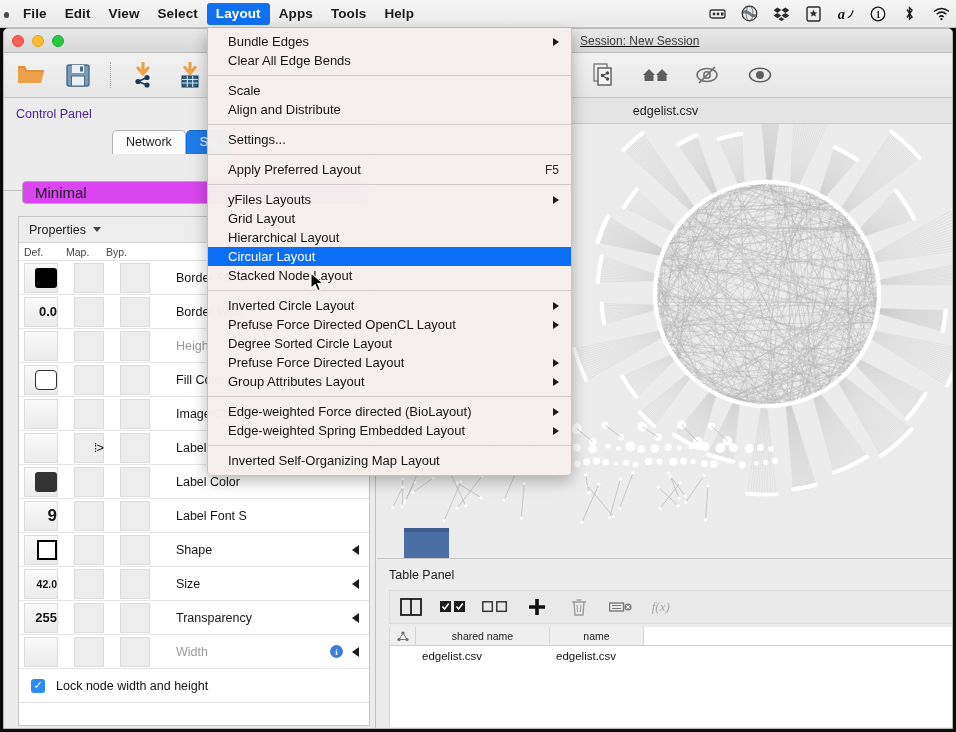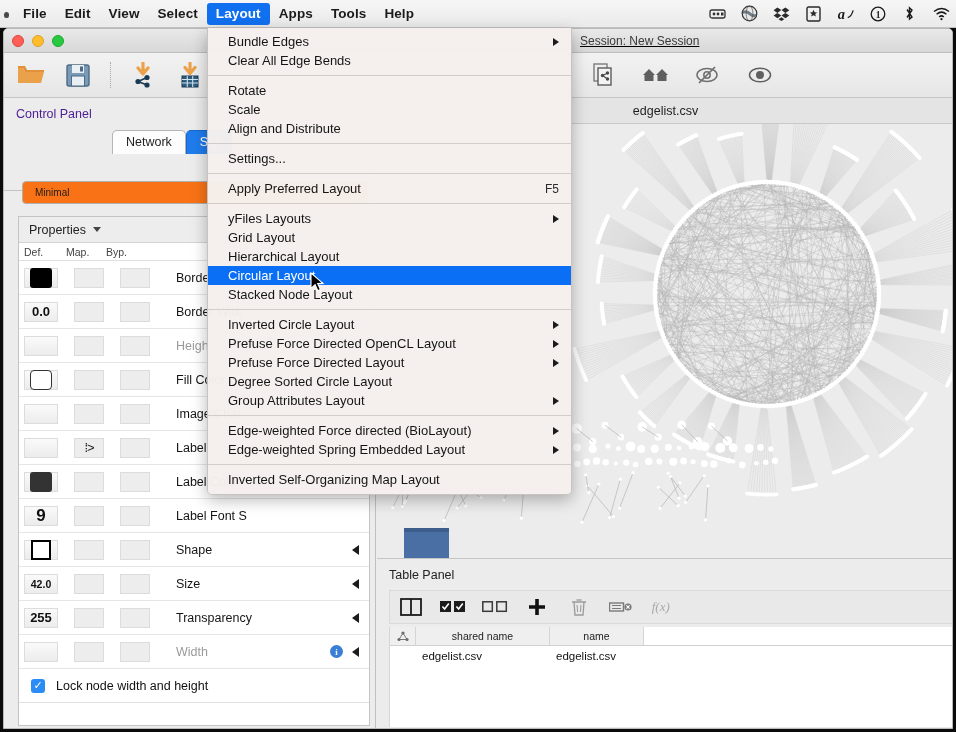--- a/index.html
+++ b/index.html
@@ -136,23 +136,23 @@
   }
   .cp-tab.active { background: #1f7ceb; color: #fff; border-color: #1668cf; }
   #cp-tabline {
     position: absolute; left: 0; top: 92px;
     width: 372px; height: 1px; background: #c3c3c3;
   }
 
   #style-select {
     position: absolute; left: 18px; top: 83px;
     width: 346px; height: 23px;
-    background: #f97316; border: 1px solid #b0b0b0;
+    background: #d946ef; border: 1px solid #b0b0b0;
     border-radius: 4px;
-    font-size: 10px; color: #1c1c1c;
+    font-size: 15px; color: #1c1c1c;
     display: flex; align-items: center; padding-left: 12px;
   }
 
   #props-box {
     position: absolute; left: 14px; top: 118px;
     width: 352px; height: 510px;
     background: #fff;
     border: 1px solid #c4c4c4;
   }
   #props-header {
@@ -175,22 +175,22 @@
   .ch.c1 { width: 42px; }
   .ch.c2 { width: 40px; }
   .ch.c3 { width: 40px; }
 
   .prop-row {
     height: 34px; display: flex; align-items: center;
     border-bottom: 1px solid #e6e6e6;
     background: #fff;
   }
   .cell-def, .cell-map, .cell-byp {
-    height: 20px; margin: 0 8px;
-    display: flex; align-items: center; justify-content: center;
+    height: 30px; margin: 0 8px;
+    display: flex; align-items: center; justify-content: flex-end;
     background: #ededed; border: 1px solid #dcdcdc;
     font-size: 12px; color: #111;
   }
   .cell-def { width: 34px; margin-left: 5px; background: linear-gradient(#fafafa,#ececec); }
   .cell-map { width: 30px; }
   .cell-byp { width: 30px; }
   .swatch-blk { width: 22px; height: 20px; background: #000; border-radius: 3px; }
   .swatch-dkgrey { width: 22px; height: 20px; background: #333; border-radius: 3px; }
   .swatch-wht { width: 22px; height: 20px; background: #fff; border: 1px solid #333; border-radius: 4px; }
   .swatch-sq { width: 20px; height: 20px; background: #fff; border: 2px solid #000; }
@@ -2514,23 +2514,20 @@
       <span>Bundle Edges</span>
       <span class="sub-arrow"></span>
     </div>
     <div class="mi">
       <span>Clear All Edge Bends</span>
     </div>
 
     <div class="mi-sep"></div>
 
     <div class="mi">
-      <span>Rotate</span>
-    </div>
-    <div class="mi">
       <span>Scale</span>
     </div>
     <div class="mi">
       <span>Align and Distribute</span>
     </div>
 
     <div class="mi-sep"></div>
 
     <div class="mi">
       <span>Settings...</span>
@@ -2566,25 +2563,25 @@
 
     <div class="mi">
       <span>Inverted Circle Layout</span>
       <span class="sub-arrow"></span>
     </div>
     <div class="mi">
       <span>Prefuse Force Directed OpenCL Layout</span>
       <span class="sub-arrow"></span>
     </div>
     <div class="mi">
+      <span>Degree Sorted Circle Layout</span>
+    </div>
+    <div class="mi">
       <span>Prefuse Force Directed Layout</span>
       <span class="sub-arrow"></span>
-    </div>
-    <div class="mi">
-      <span>Degree Sorted Circle Layout</span>
     </div>
     <div class="mi">
       <span>Group Attributes Layout</span>
       <span class="sub-arrow"></span>
     </div>
 
     <div class="mi-sep"></div>
 
     <div class="mi">
       <span>Edge-weighted Force directed (BioLayout)</span>

